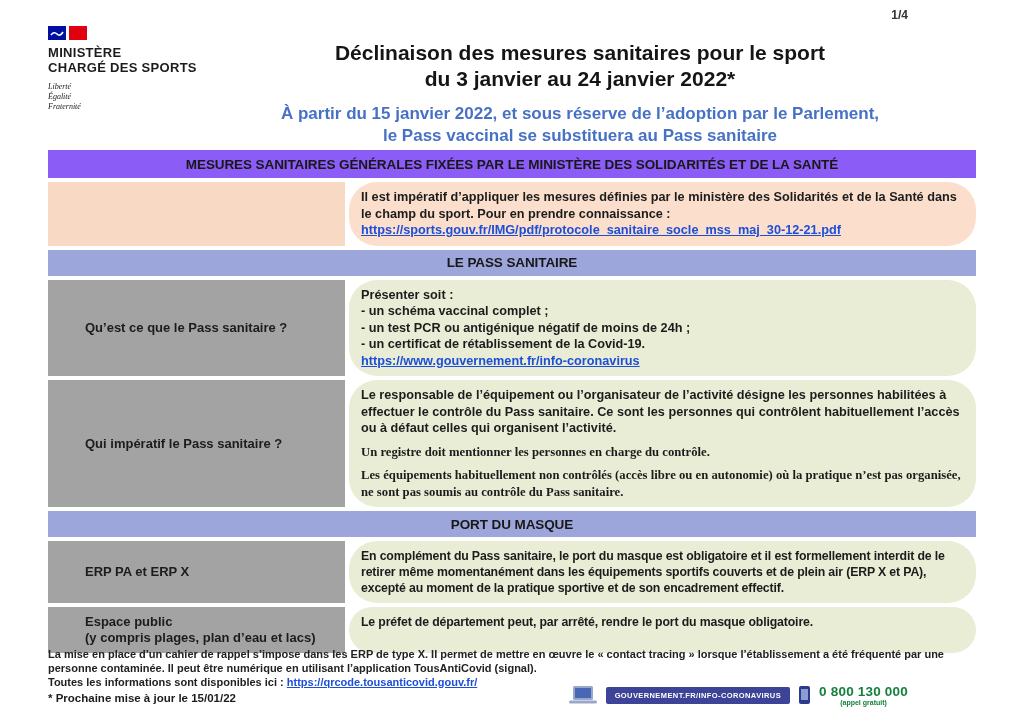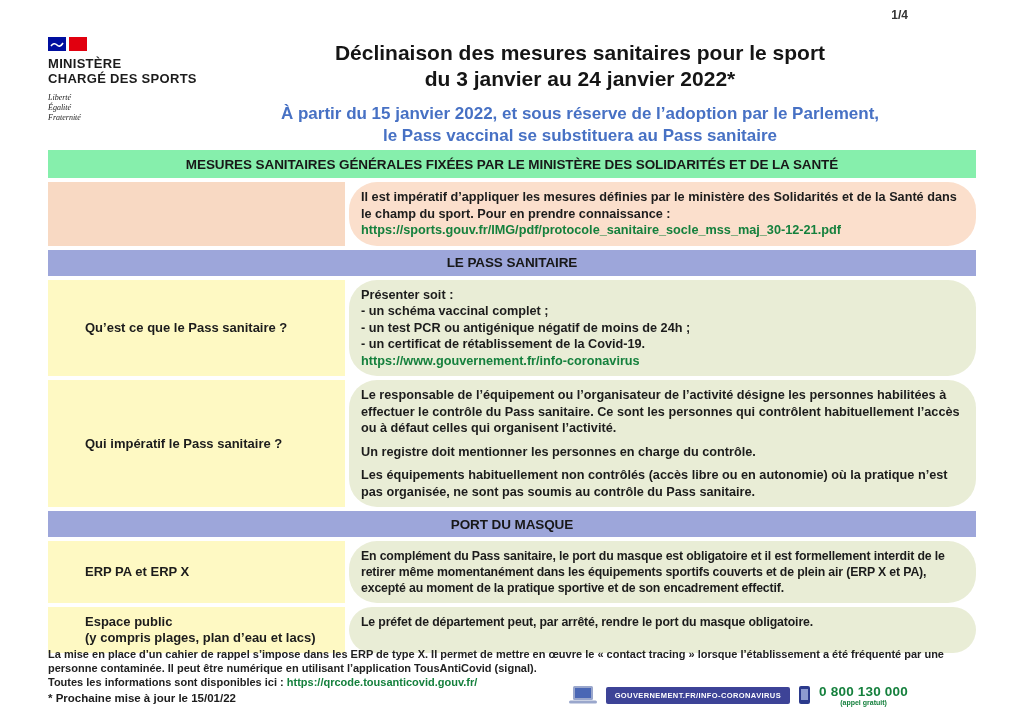--- a/index.html
+++ b/index.html
@@ -4,49 +4,49 @@
 <style>
   * { margin:0; padding:0; box-sizing:border-box; }
   html,body { width:1024px; height:724px; background:#ffffff;
     font-family:"Liberation Sans", sans-serif; color:#1c1c1c; overflow:hidden; }
   .page { position:relative; width:936px; height:724px; background:#fff; }
 
   
   .page-num { position:absolute; top:8px; right:28px; font-size:12px; font-weight:700; color:#333; }
 
   
-  .logo { position:absolute; left:48px; top:37px; width:200px; }
+  .logo { position:absolute; left:48px; top:26px; width:200px; }
   .flag { display:flex; width:40px; height:14px; margin-bottom:5px; }
   .ministry { font-size:13px; font-weight:700; letter-spacing:.3px; line-height:15px; color:#1c1c1c; }
   .motto { margin-top:7px; font-family:"Liberation Serif", serif; font-style:italic;
            font-size:8px; line-height:10px; color:#222; }
 
   
   .titles { position:absolute; left:250px; top:40px; width:660px; text-align:center; }
   .title { font-size:21px; font-weight:700; line-height:26px; color:#151515; }
   .subtitle { margin-top:11px; font-size:17px; font-weight:700; line-height:22px; color:#4771c4; }
 
   
   .table { position:absolute; left:48px; top:150px; width:928px; }
   .sec-header { display:flex; align-items:center; justify-content:center; text-align:center;
     font-weight:700; font-size:13.5px; letter-spacing:-0.1px; color:#181818; margin-bottom:4px; }
-  .sec-orange { background:#86efac; height:28px; }
+  .sec-orange { background:#8b5cf6; height:28px; }
   .sec-purple { background:#9da6da; height:26px; }
   .row { display:flex; gap:4px; margin-bottom:4px; }
   .cell-left { width:297px; flex:0 0 297px; display:flex; flex-direction:column; justify-content:center;
     padding:6px 10px; font-size:13px; font-weight:700; line-height:16px; }
   .cell-right { flex:1; padding:7px 12px; font-size:12.7px; font-weight:700; line-height:16.5px;border-radius:28px; }
   .bg-peach-l { background:#f8d9c3; }
   .bg-peach-r { background:#fbdfcc; }
-  .bg-lav { background:#fef9c3;padding-left:37px; }
+  .bg-lav { background:#a3a3a3;padding-left:37px; }
   .bg-green { background:#e9edd6; }
   .cell-right p { margin:0; }
-  .gap-par p + p { margin-top:7px; }
+  .gap-par p + p { margin-top:7px;font-family:Liberation Serif, serif; }
   .condensed { font-size:12.3px; letter-spacing:-0.15px; line-height:16px; }
-  a.doclink { color:#15803d; font-weight:700; cursor:pointer; display:inline-block; }
+  a.doclink { color:#1d4ed8; font-weight:700; text-decoration:underline; cursor:pointer; display:inline-block; }
 
   
   .footnote { position:absolute; left:48px; top:648px; width:930px;
     font-size:11px; font-weight:700; line-height:13.5px; color:#222; }
   .footnote .info-line { margin-top:0.5px; }
   .update-note { position:absolute; left:48px; top:692px; font-size:11.5px; font-weight:700; color:#1c1c1c; }
 
   .contact { position:absolute; right:28px; top:684px; display:flex; align-items:center; gap:8px; }
   .gov-badge { background:#3d4397; color:#ffffff; font-size:7.5px; font-weight:700;
     letter-spacing:.4px; padding:4px 9px; border-radius:2px; white-space:nowrap; }

